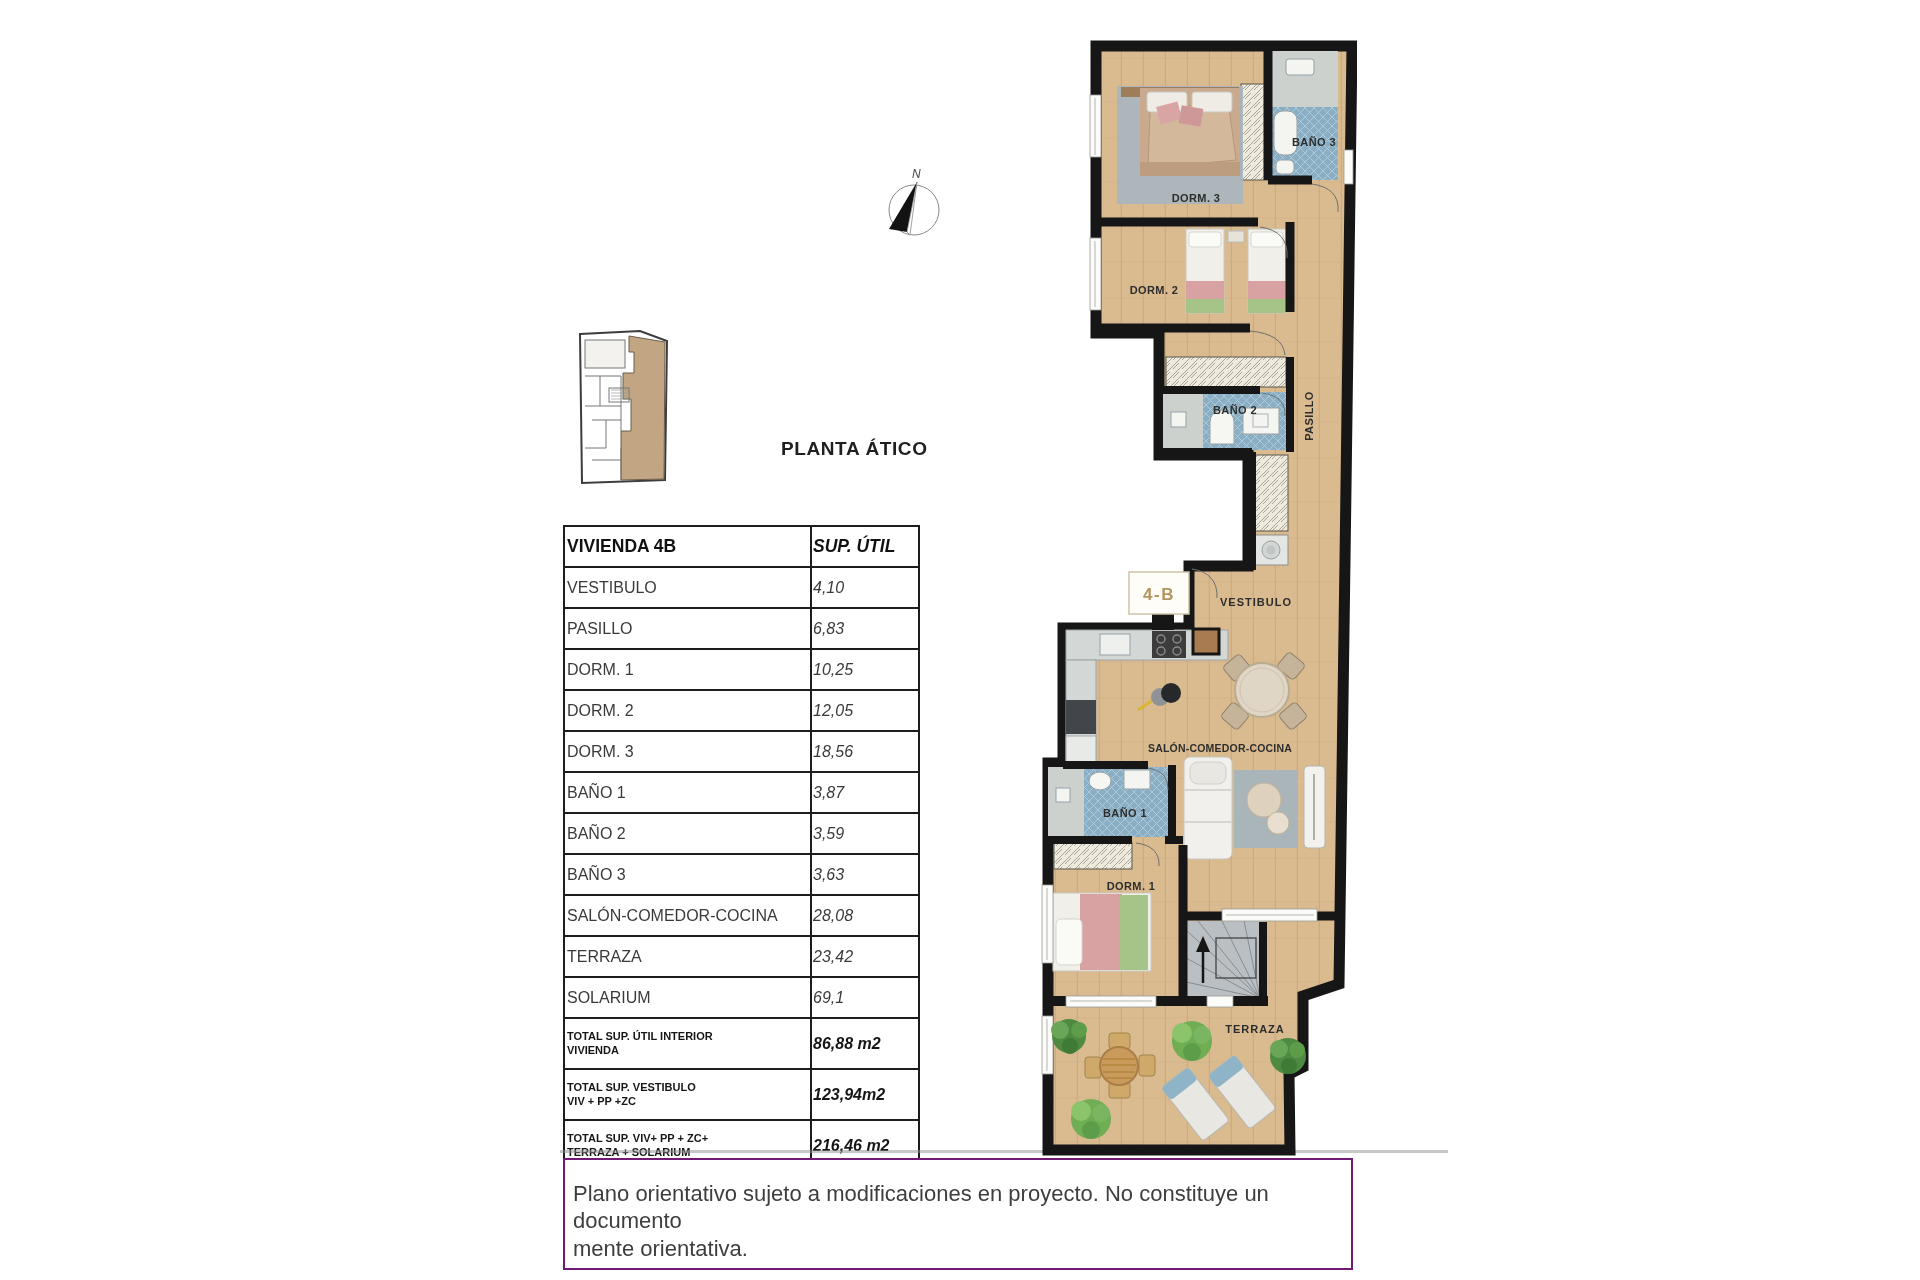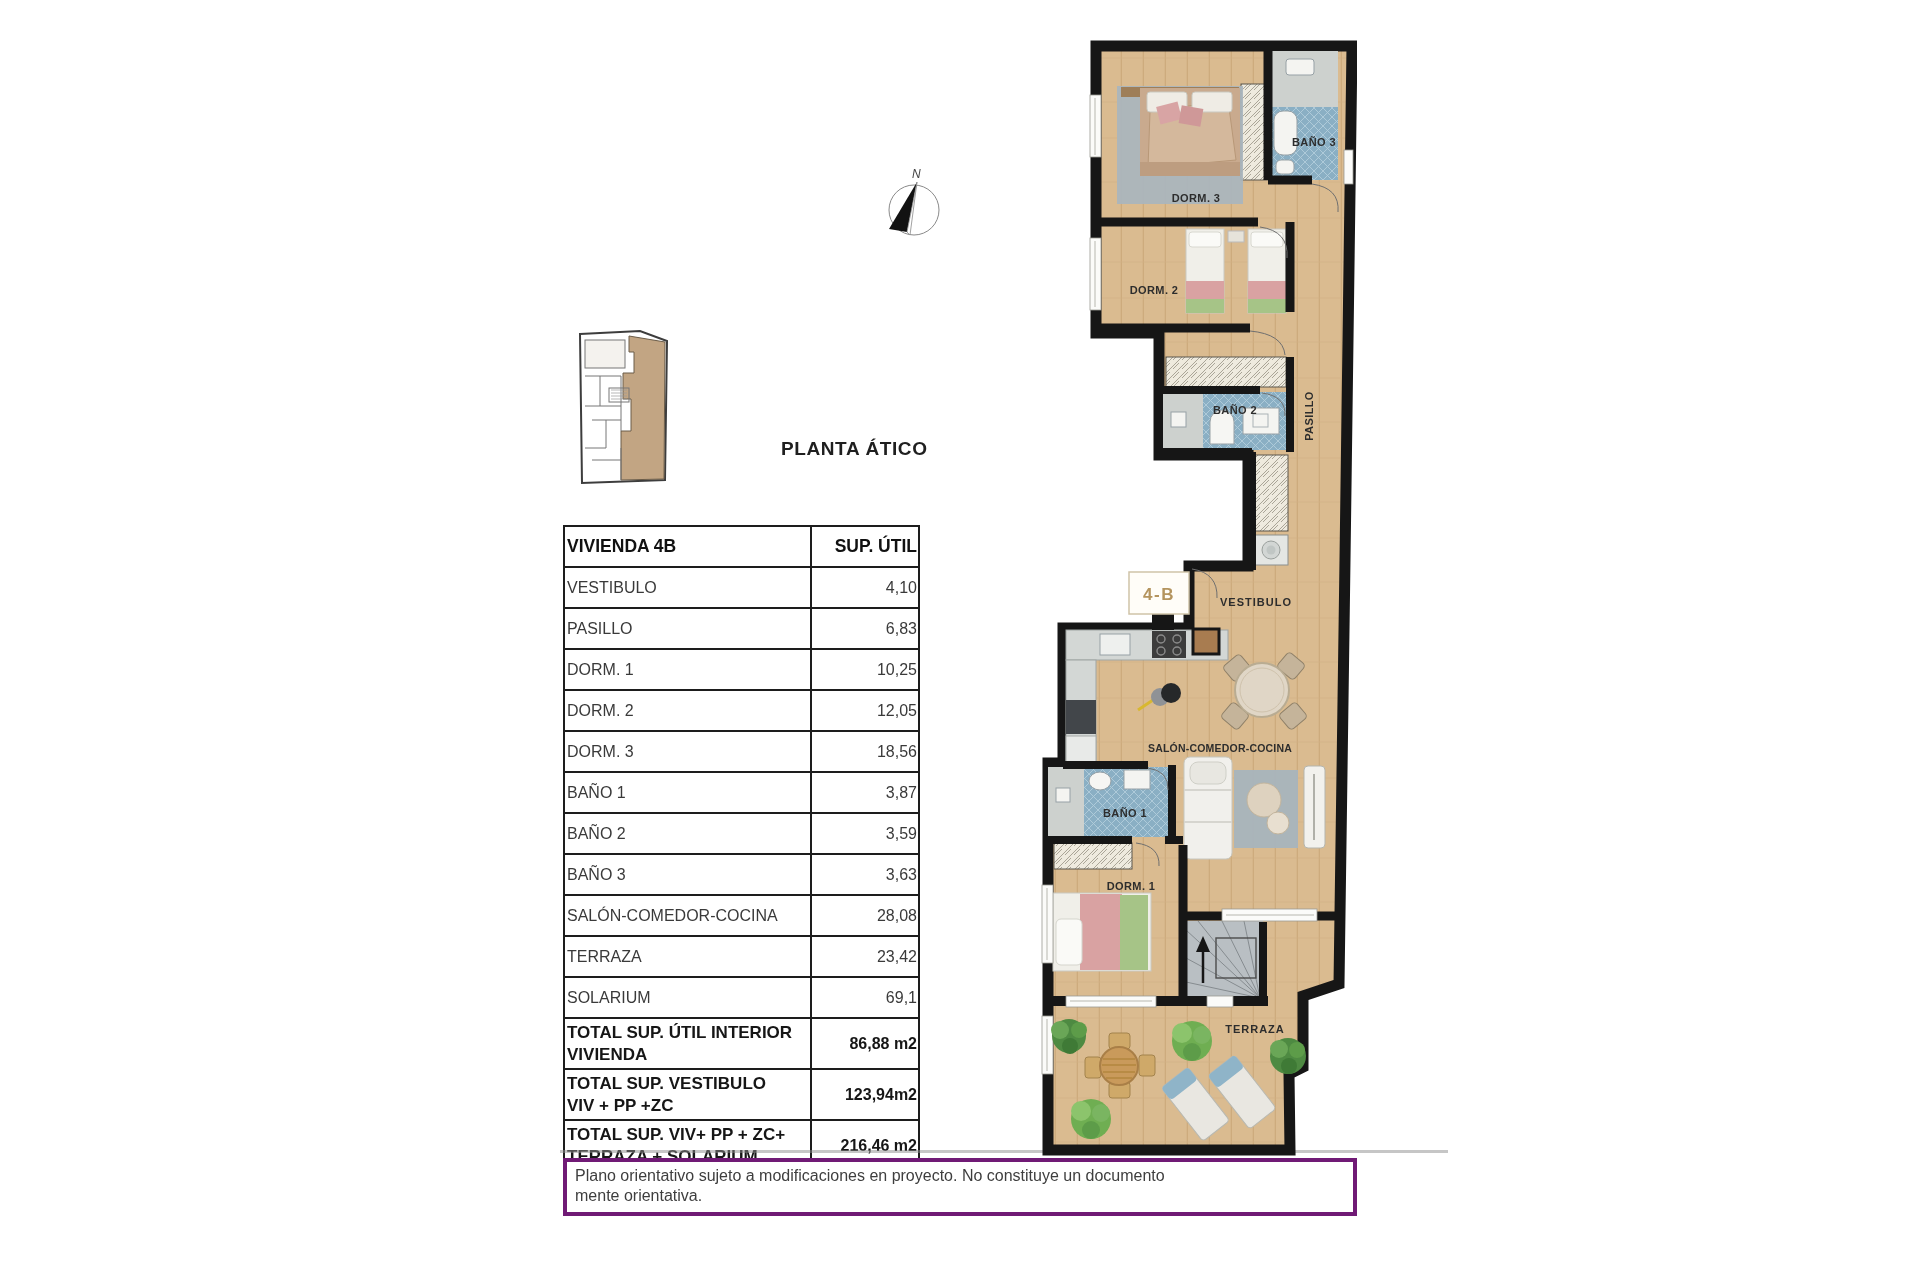--- a/index.html
+++ b/index.html
@@ -7,30 +7,30 @@
   #page{position:relative;width:1920px;height:1280px;background:#ffffff;overflow:hidden;}
 
   
   .plan-title{position:absolute;left:781px;top:438px;font-size:19px;font-weight:bold;
     color:#1f1f1f;letter-spacing:.6px;text-align:center;}
 
   
   .area-table{position:absolute;left:563px;top:525px;border-collapse:collapse;}
   .area-table td{border:2px solid #1d1d1d;color:#3a3a3a;font-size:16px;vertical-align:middle;}
   .area-table .c-label{width:242px;padding-left:2px;}
-  .area-table .c-value{width:104px;text-align:right;}
+  .area-table .c-value{width:104px;text-align:left;font-style:italic;}
   .area-table tr.hdr td{font-weight:bold;color:#111;font-size:17.5px;height:37px;}
   .area-table tr.data td{height:37px;}
   .area-table tr.total td{height:45px;font-weight:bold;color:#161616;}
-  .area-table tr.total .c-label{font-size:17px;line-height:1.25;white-space:pre-line;padding-top:2px;padding-bottom:2px;}
+  .area-table tr.total .c-label{font-size:11px;line-height:1.25;white-space:pre-line;padding-top:2px;padding-bottom:2px;}
   .area-table tr.total .c-value{font-size:16px;}
 
   
-  .disclaimer{position:absolute;left:563px;top:1158px;width:770px;border:4px solid #701a75;
-    padding:4px 8px 6px 8px;color:#3e3e3e;font-size:16px;line-height:1.24;background:#fff;}
+  .disclaimer{position:absolute;left:563px;top:1158px;width:770px;border:2px solid #701a75;
+    padding:20px 8px 6px 8px;color:#3e3e3e;font-size:22px;line-height:1.24;background:#fff;}
 
   
   .page-rule{position:absolute;left:560px;top:1150px;width:888px;height:3px;background:#8d8d8d;opacity:.5;}
   .abs{position:absolute;}
 
   
   svg text{font-family:"Liberation Sans", sans-serif;}
   .room-label{font-size:11px;font-weight:bold;fill:#2d2d2d;letter-spacing:.4px;}
   .room-label-sm{font-size:10.5px;font-weight:bold;fill:#2d2d2d;letter-spacing:.2px;}
   .unit-label{font-size:17px;font-weight:bold;fill:#b4945e;letter-spacing:1.5px;}

